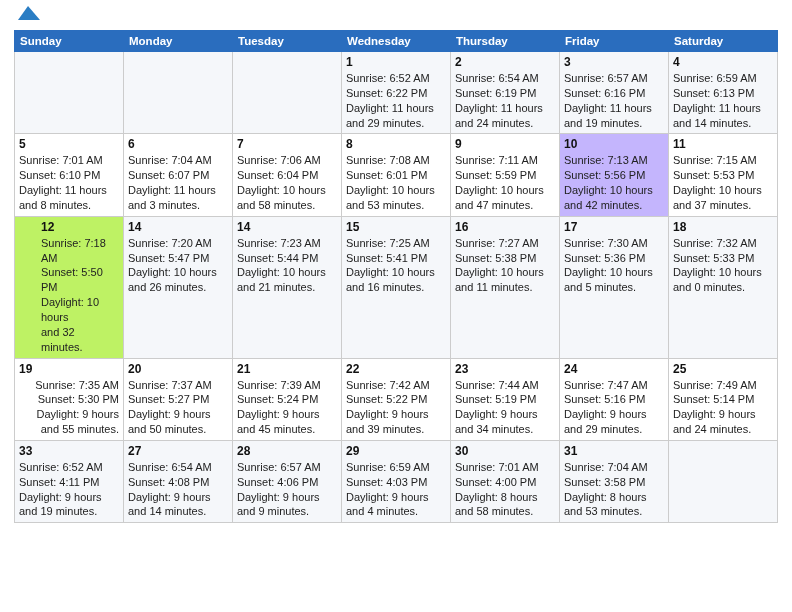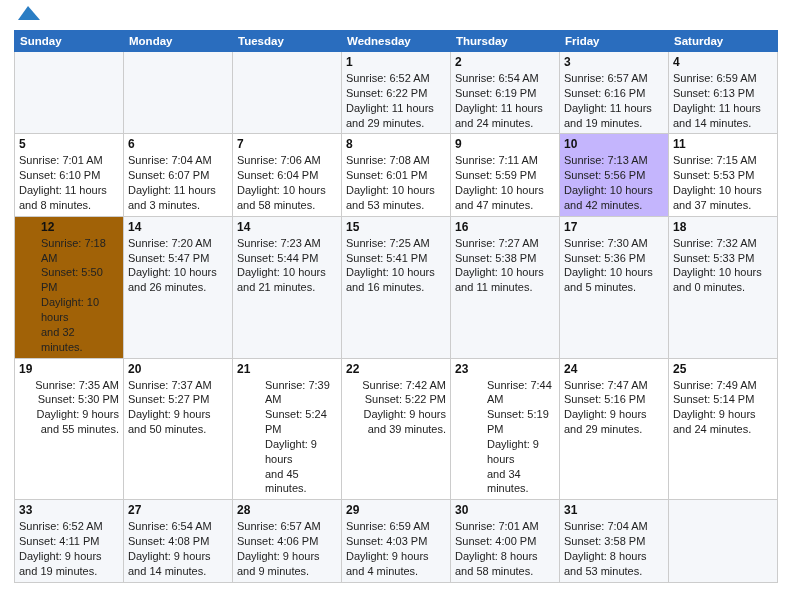--- a/index.html
+++ b/index.html
@@ -197,21 +197,21 @@
           </td>
           <td style="background: rgb(255, 255, 255);">
             <span class="day-num">11</span>
             <div class="day-info" style="white-space: pre-line;">Sunrise: 7:15 AM
 Sunset: 5:53 PM
 Daylight: 10 hours
 and 37 minutes.</div>
           </td>
         </tr>
         <tr>
-          <td style="background: #a16207; padding-left: 26px;">
+          <td style="background: #bef264; padding-left: 26px;">
             <span class="day-num">12</span>
             <div class="day-info" style="white-space: pre-line;">Sunrise: 7:18 AM
 Sunset: 5:50 PM
 Daylight: 10 hours
 and 32 minutes.</div>
           </td>
           <td style="background: rgb(245, 247, 250);">
             <span class="day-num">14</span>
             <div class="day-info" style="white-space: pre-line;">Sunrise: 7:20 AM
 Sunset: 5:47 PM
@@ -264,35 +264,35 @@
           </td>
           <td style="background: rgb(255, 255, 255);">
             <span class="day-num">20</span>
             <div class="day-info" style="white-space: pre-line;">Sunrise: 7:37 AM
 Sunset: 5:27 PM
 Daylight: 9 hours
 and 50 minutes.</div>
           </td>
           <td style="background: rgb(255, 255, 255);">
             <span class="day-num">21</span>
-            <div class="day-info" style="white-space: pre-line; margin-left: 28px;">Sunrise: 7:39 AM
+            <div class="day-info" style="white-space: pre-line;">Sunrise: 7:39 AM
 Sunset: 5:24 PM
 Daylight: 9 hours
 and 45 minutes.</div>
           </td>
           <td style="background: rgb(255, 255, 255);">
             <span class="day-num">22</span>
-            <div class="day-info" style="white-space: pre-line; text-align: right;">Sunrise: 7:42 AM
+            <div class="day-info" style="white-space: pre-line;">Sunrise: 7:42 AM
 Sunset: 5:22 PM
 Daylight: 9 hours
 and 39 minutes.</div>
           </td>
           <td style="background: rgb(255, 255, 255);">
             <span class="day-num">23</span>
-            <div class="day-info" style="white-space: pre-line; margin-left: 32px;">Sunrise: 7:44 AM
+            <div class="day-info" style="white-space: pre-line;">Sunrise: 7:44 AM
 Sunset: 5:19 PM
 Daylight: 9 hours
 and 34 minutes.</div>
           </td>
           <td style="background: rgb(255, 255, 255);">
             <span class="day-num">24</span>
             <div class="day-info" style="white-space: pre-line;">Sunrise: 7:47 AM
 Sunset: 5:16 PM
 Daylight: 9 hours
 and 29 minutes.</div>

